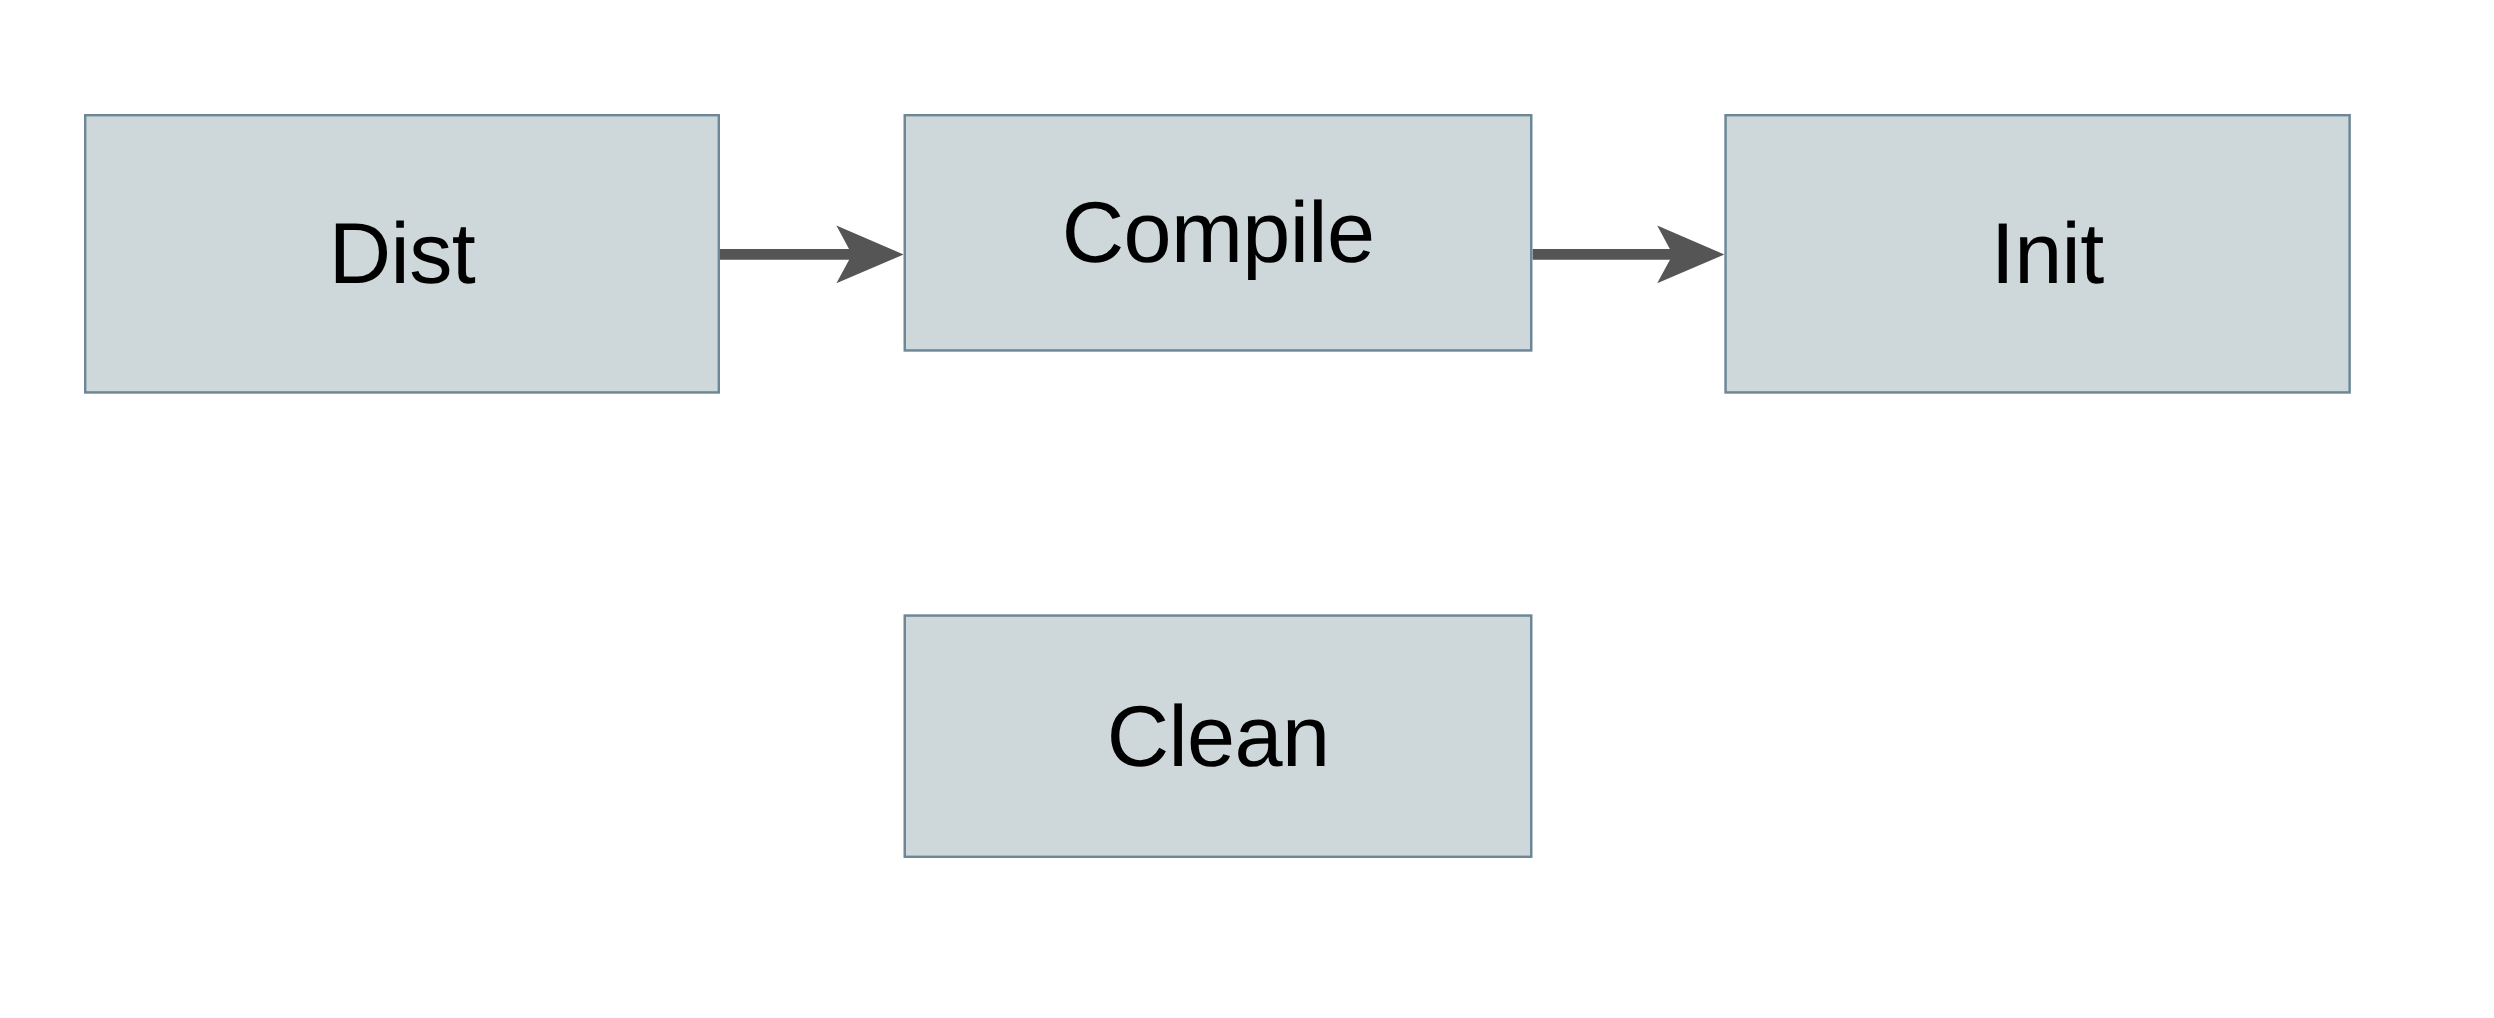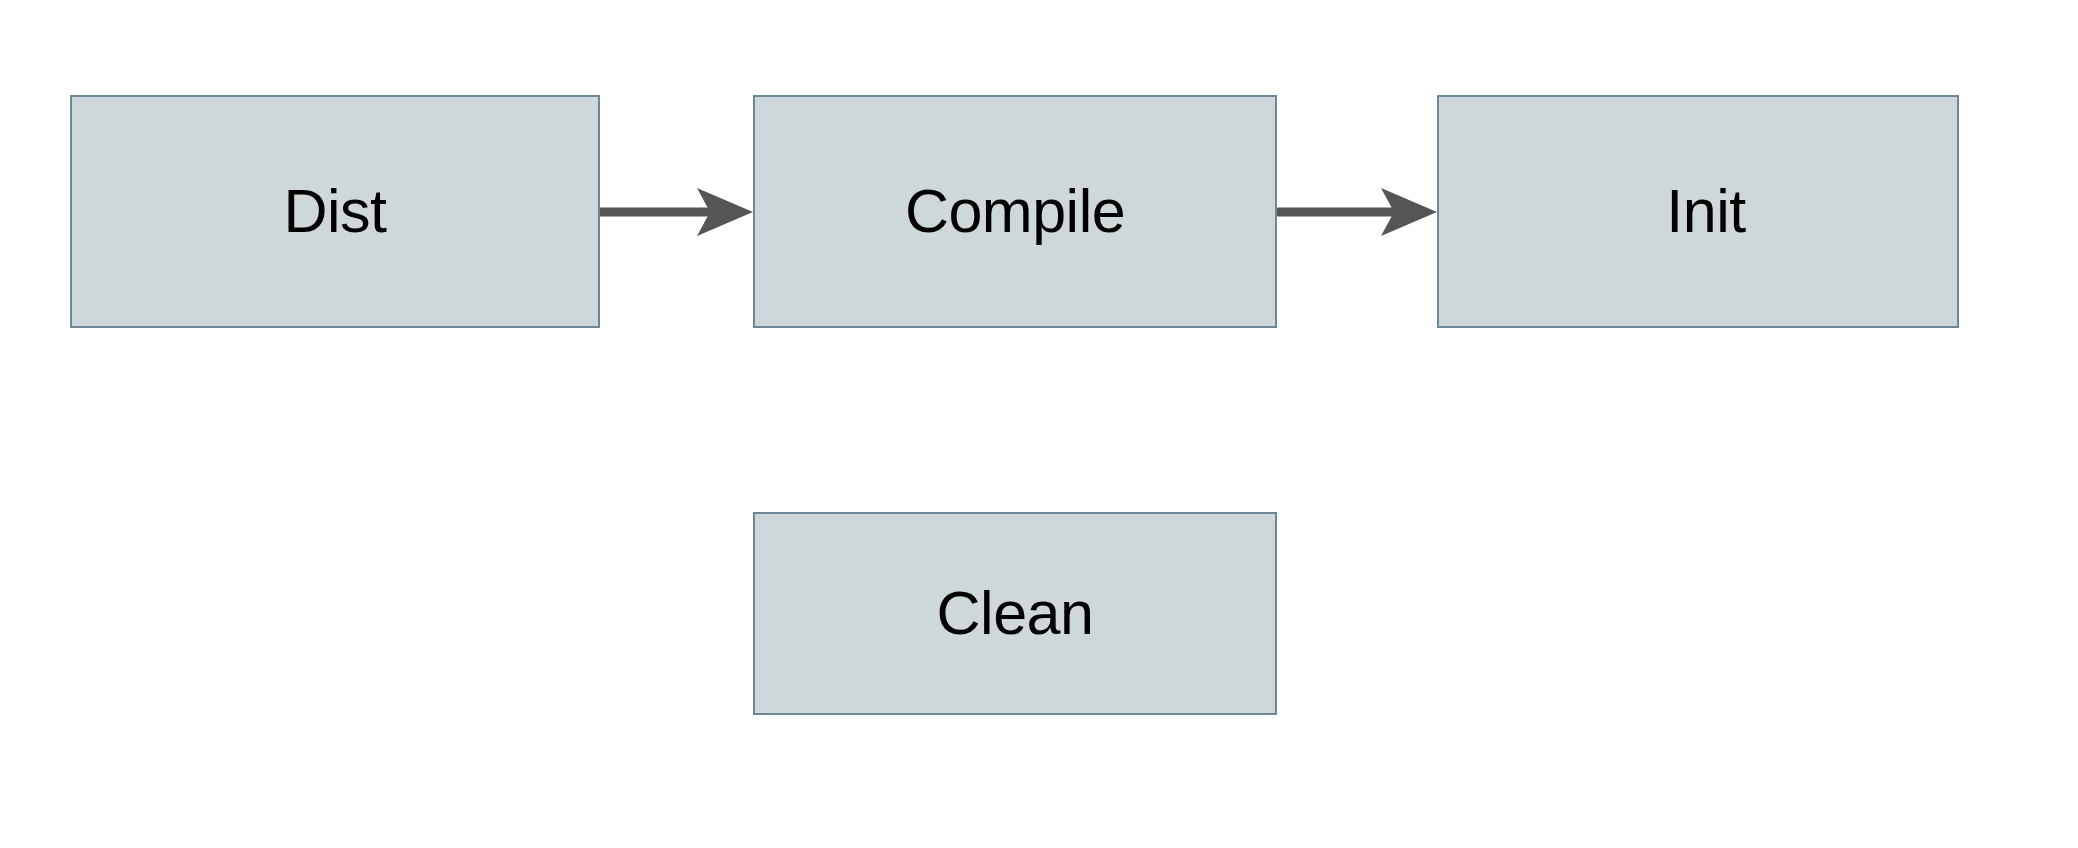--- a/index.html
+++ b/index.html
@@ -26,21 +26,21 @@
     position: absolute;
     box-sizing: border-box;
     background: #ced7da;
     border: 2px solid #6d8796;
     display: flex;
     align-items: center;
     justify-content: center;
   }
   .node-label {
     font-family: "Liberation Sans", sans-serif;
-    font-size: 61px;
+    font-size: 72px;
     font-weight: 400;
     color: #000000;
     line-height: 1;
     letter-spacing: -0.5px;
     white-space: nowrap;
     user-select: none;
   }
   .edge-layer {
     position: absolute;
     left: 0;
@@ -73,21 +73,21 @@
     <g>
       <line class="edge-path" x1="1277" y1="212" x2="1417" y2="212"></line>
       <path class="edge-head" d="M 1437 212 L 1381 236 L 1394 212 L 1381 188 Z"></path>
     </g>
   </svg>
 
   <div class="node" style="left:70px; top:95px; width:530px; height:233px;">
     <span class="node-label">Dist</span>
   </div>
 
-  <div class="node" style="left:753px; top:95px; width:524px; height:233px;">
+  <div class="node" style="left:753px; top:95px; width:524px; height:198px;">
     <span class="node-label">Compile</span>
   </div>
 
   <div class="node" style="left:1437px; top:95px; width:522px; height:233px;padding-left:16px;">
     <span class="node-label">Init</span>
   </div>
 
   <div class="node" style="left:753px; top:512px; width:524px; height:203px;">
     <span class="node-label">Clean</span>
   </div>

